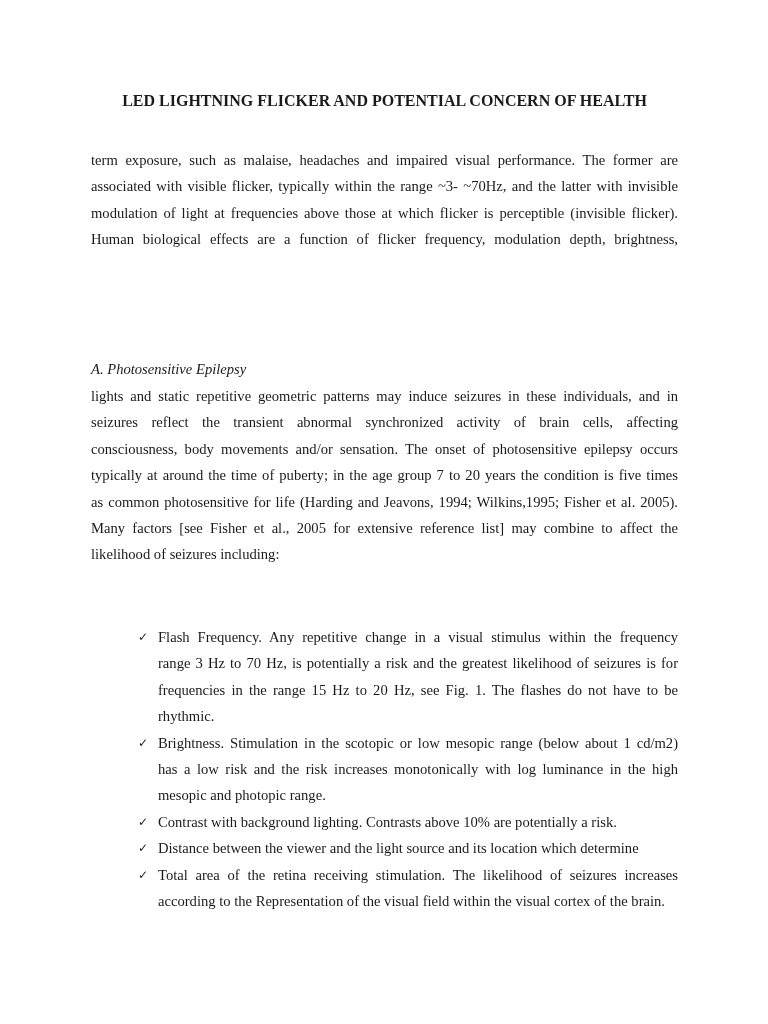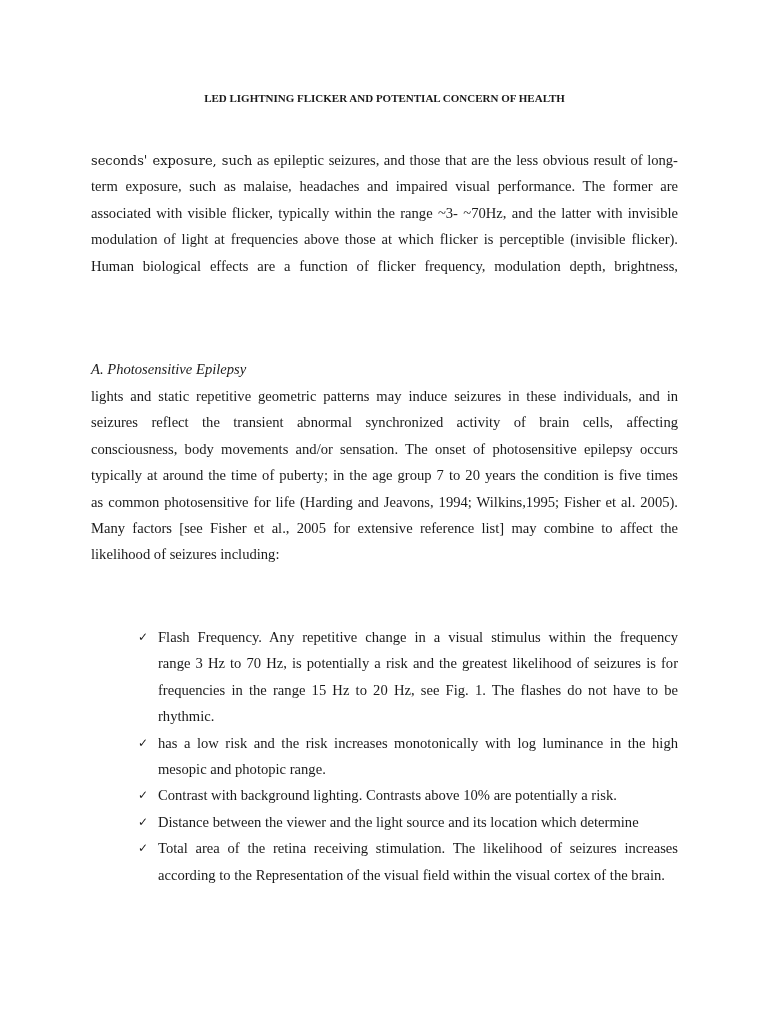--- a/index.html
+++ b/index.html
@@ -21,21 +21,21 @@
       top: 0;
       width: 587px;
     }
     .title {
       position: absolute;
       top: 92px;
       left: 0;
       width: 587px;
       text-align: center;
       font-weight: bold;
-      font-size: 11px;
+      font-size: 16px;
       letter-spacing: 0px;
       white-space: nowrap;
     }
     .para {
       position: absolute;
       left: 0;
       width: 587px;
       font-size: 14.6px;
       line-height: 26.4px;
       text-align: justify;
@@ -100,21 +100,20 @@
     }
   </style>
 </head>
 <body>
 
 <div class="page">
 
   <div class="title">LED LIGHTNING FLICKER AND POTENTIAL CONCERN OF HEALTH</div>
 
   <div class="para p1">
-    <span class="line"><span class="mono-ish">seconds' exposure, such</span><span> as epileptic seizures, and those that are the less obvious result of long-</span></span>
     <span class="line">term exposure, such as malaise, headaches and impaired visual performance. The former are</span>
     <span class="line">associated with visible flicker, typically within the range ~3- ~70Hz, and the latter with invisible</span>
     <span class="line">modulation of light at frequencies above those at which flicker is perceptible (invisible flicker).</span>
     <span class="line">Human biological effects are a function of flicker frequency, modulation depth, brightness,</span>
   </div>
 
   <div class="heading">A. Photosensitive Epilepsy</div>
 
   <div class="para p2">
     <span class="line">lights and static repetitive geometric patterns may induce seizures in these individuals, and in</span>
@@ -129,20 +128,21 @@
   <ul class="bullets">
     <li class="bullet">
       <span class="check">✓</span>
       <span class="bline"><span class="bold">Flash Frequency</span><span>. Any repetitive change in a visual stimulus within the frequency</span></span>
       <span class="bline">range 3 Hz to 70 Hz, is potentially a risk and the greatest likelihood of seizures is for</span>
       <span class="bline">frequencies in the range 15 Hz to 20 Hz, see Fig. 1. The flashes do not have to be</span>
       <span class="bline last">rhythmic.</span>
     </li>
     <li class="bullet">
       <span class="check">✓</span>
+      <span class="bline"><span class="bold">Brightness</span><span>. Stimulation in the scotopic or low mesopic range (below about 1 cd/m2)</span></span>
       <span class="bline">has a low risk and the risk increases monotonically with log luminance in the high</span>
       <span class="bline last">mesopic and photopic range.</span>
     </li>
     <li class="bullet">
       <span class="check">✓</span>
       <span class="bline last"><span class="bold">Contrast</span><span> with background lighting. Contrasts above 10% are potentially a risk.</span></span>
     </li>
     <li class="bullet">
       <span class="check">✓</span>
       <span class="bline last"><span class="bold">Distance</span><span> between the viewer and the light source and its location which determine</span></span>

